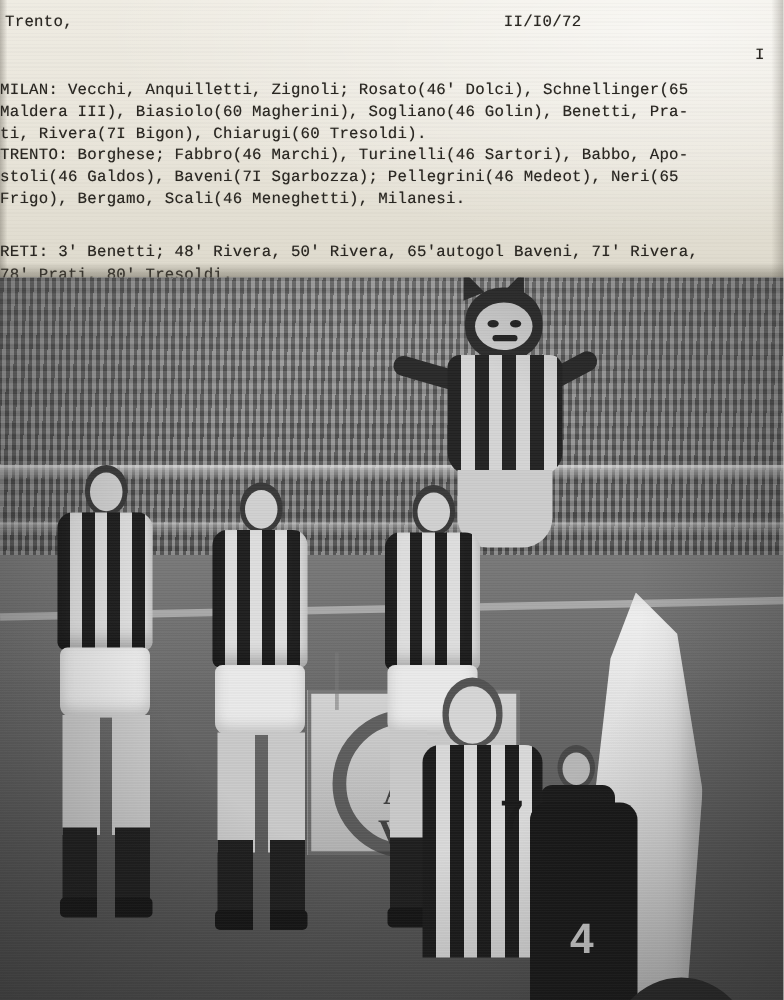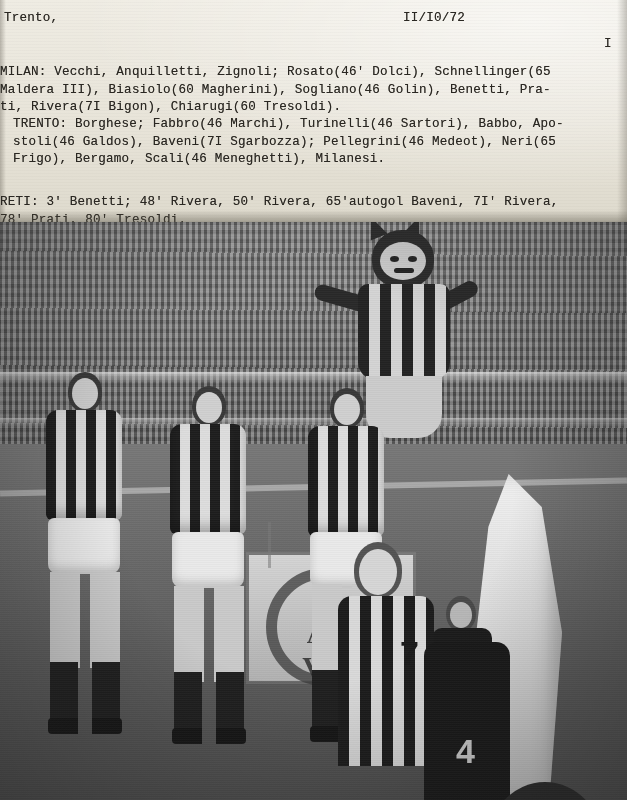--- a/index.html
+++ b/index.html
@@ -54,21 +54,21 @@
     white-space: pre;
     text-shadow: 0 0 .6px rgba(40,38,32,.55);
   }
 
   .hdr-left { left: 4px; top: 10px; }
   .hdr-date { left: 384px; top: 10px; margin-left: 19px; }
   .hdr-num  { left: 604px; top: 36px; }
   .hdr-score{ left: 4px;  top: 36px; }
 
   .block-milan  { left: 0px; top: 64px; }
-  .block-trento { left: 0px; top: 116px; padding-left: 13px; }
+  .block-trento { left: 0px; top: 116px; }
   .block-arb    { left: 0px; top: 168px; }
   .block-reti   { left: 0px; top: 194px; }
 
   
   .photo {
     position: absolute;
     left: 0;
     top: 222px;
     width: 627px;
     height: 578px;

